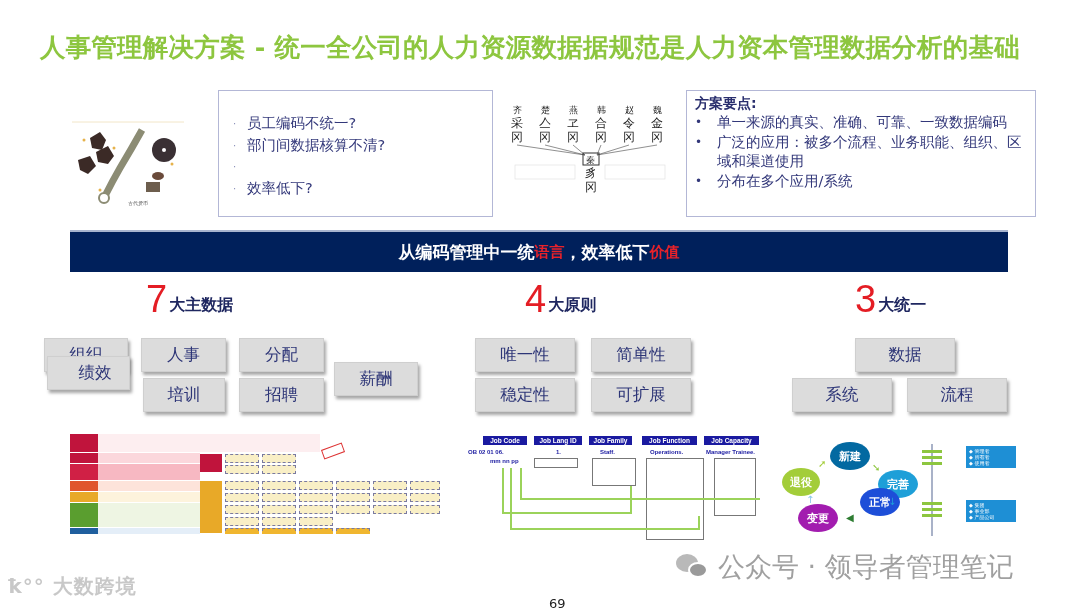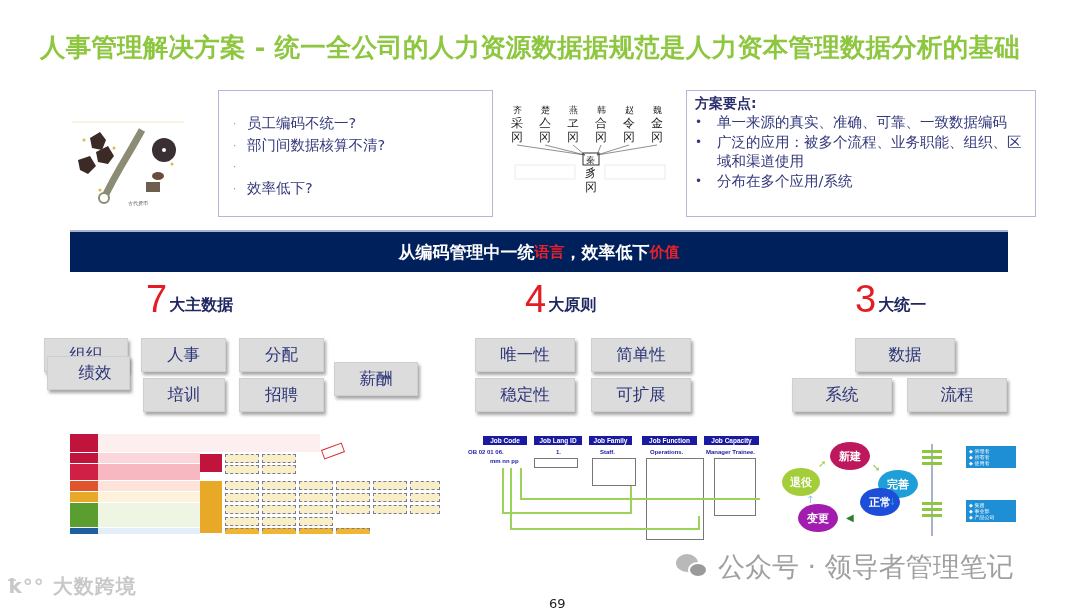--- a/index.html
+++ b/index.html
@@ -278,21 +278,21 @@
   <div class="jc-line" style="left:44px;top:36px;width:2px;height:60px;"></div>
   <div class="jc-line" style="left:54px;top:36px;width:2px;height:30px;"></div>
   <div class="jc-line" style="left:36px;top:80px;width:130px;height:2px;"></div>
   <div class="jc-line" style="left:44px;top:96px;width:190px;height:2px;"></div>
   <div class="jc-line" style="left:54px;top:66px;width:240px;height:2px;"></div>
   <div class="jc-line" style="left:164px;top:54px;width:2px;height:28px;"></div>
   <div class="jc-line" style="left:232px;top:84px;width:2px;height:14px;"></div>
 </div>
 
 <div class="thumb lc-thumb">
-  <div class="lc-node" style="left:50px;top:10px;width:40px;height:28px;background:#be185d;">新建</div>
+  <div class="lc-node" style="left:50px;top:10px;width:40px;height:28px;background:#0369a1;">新建</div>
   <div class="lc-node" style="left:98px;top:38px;width:40px;height:28px;background:#1e9fd8;">完善</div>
   <div class="lc-node" style="left:80px;top:56px;width:40px;height:28px;background:#1d4ed8;">正常</div>
   <div class="lc-node" style="left:18px;top:72px;width:40px;height:28px;background:#a21caf;">变更</div>
   <div class="lc-node" style="left:2px;top:36px;width:38px;height:28px;background:#a3cd39;">退役</div>
   <span class="lc-arrow" style="left:92px;top:30px;color:#8dc63f;">➘</span>
   <span class="lc-arrow" style="left:108px;top:64px;color:#1e9fd8;">↓</span>
   <span class="lc-arrow" style="left:66px;top:80px;color:#2e7d32;">◀</span>
   <span class="lc-arrow" style="left:26px;top:62px;color:#8ac8ea;">↑</span>
   <span class="lc-arrow" style="left:38px;top:26px;color:#a3cd39;">➚</span>
   <div class="lc-vline"></div>

